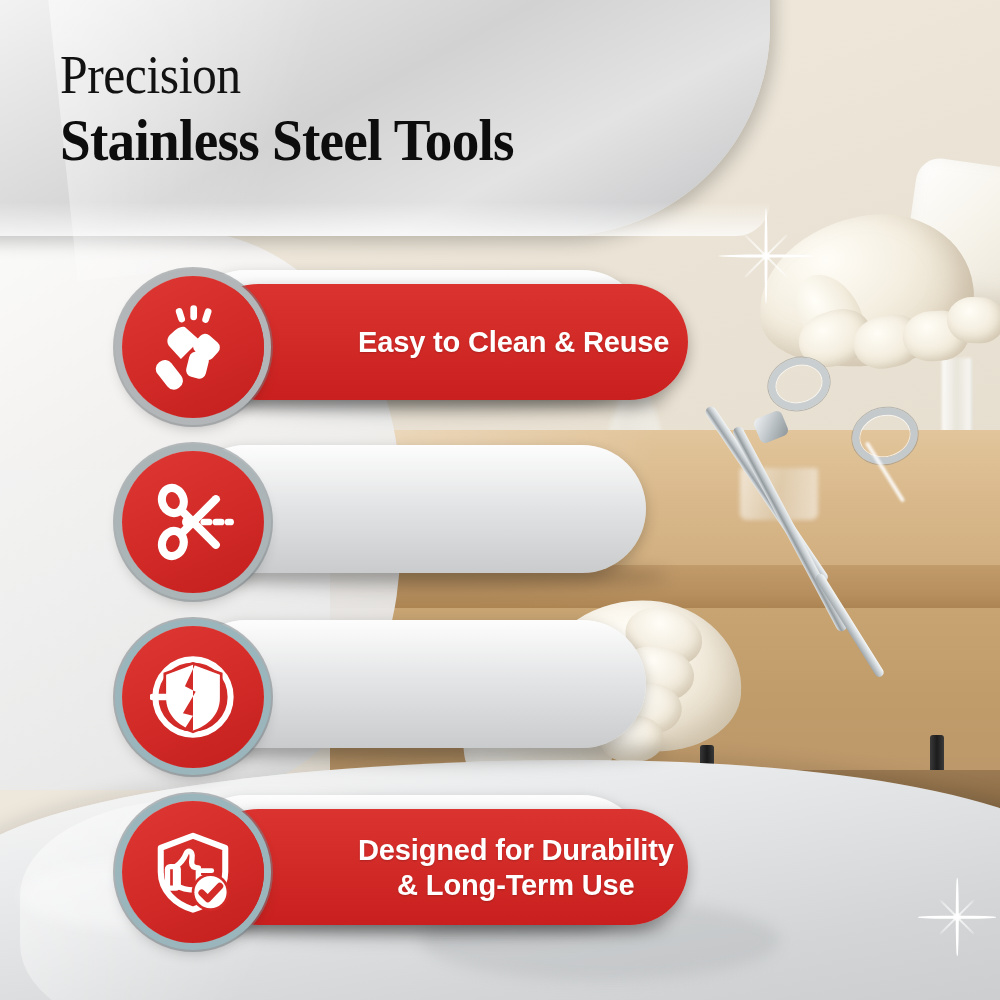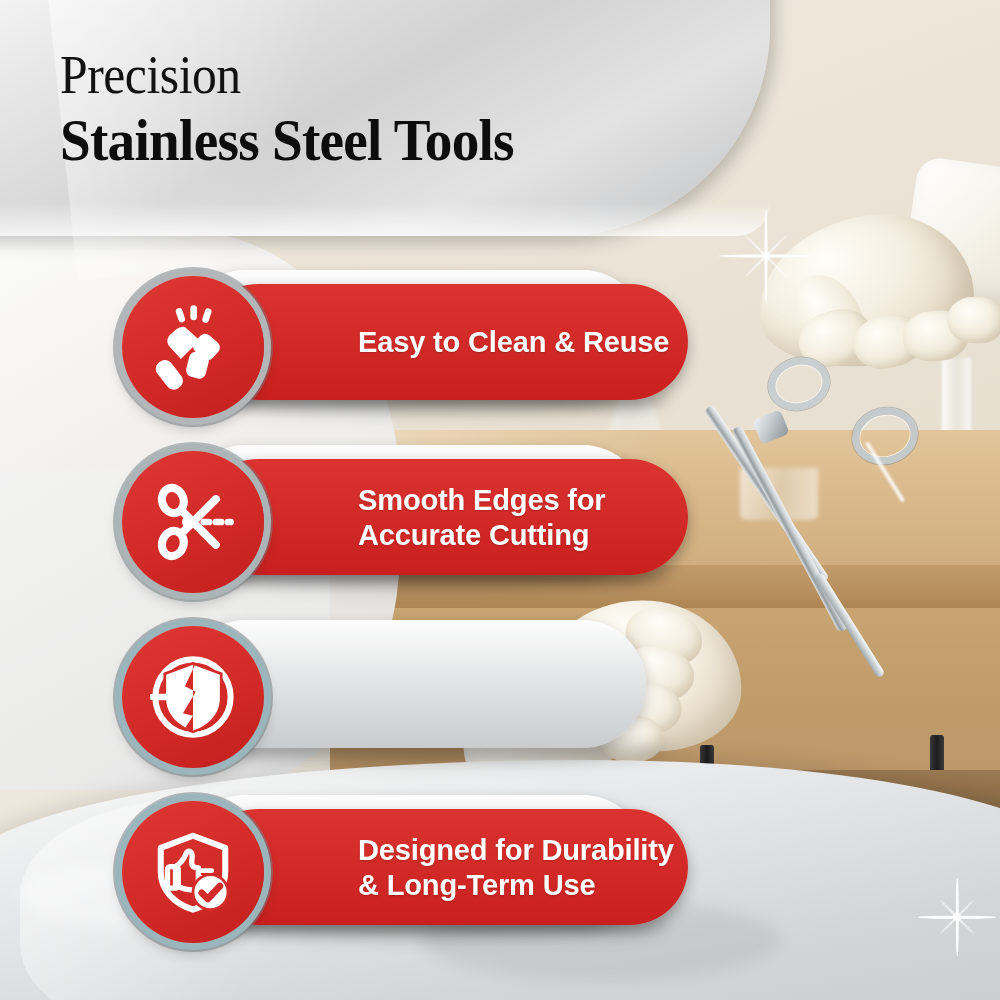--- a/index.html
+++ b/index.html
@@ -279,21 +279,21 @@
       background:rgba(255,255,255,.7); border-radius:50%; filter:blur(.7px); }
   .sp2 .d1 { transform:translate(-50%,-50%) rotate(45deg); }
   .sp2 .d2 { transform:translate(-50%,-50%) rotate(-45deg); }
 
   
   .features { position:absolute; left:16px; top:0; width:1000px; height:1000px;margin-left:48px; }
   .feature { position:absolute; left:58px; width:530px; height:150px; }
   .feature.f-0 { top:268px; }
   .feature.f-1 { top:443px; }
   .feature.f-2 { top:618px; }
-  .feature.f-3 { top:793px; }
+  .feature.f-3 { top:793px;text-align:center; }
 
   
   .pill-back {
     position:absolute; left:60px; top:2px; width:464px; height:128px;
     border-radius:64px;
     background:linear-gradient(180deg,#FDFDFD 0%,#E4E5E6 45%,#C9CBCC 100%);
     box-shadow:0 5px 14px rgba(0,0,0,.22);
   }
   
   .pill {
@@ -435,26 +435,20 @@
         <rect x="33" y="24" width="18" height="16" rx="5" transform="rotate(42 42 32)"></rect>
         <rect x="28" y="36" width="15" height="19" rx="5" transform="rotate(14 35 45)"></rect>
         <rect x="8" y="41" width="13" height="24" rx="6" transform="rotate(-38 14 53)"></rect>
       </svg>
     </div>
   </div>
 
   <div class="feature f-1">
     <div class="pill-shadow"></div>
     <div class="pill-back"></div>
-    <div class="pill">
-      <div class="pill-text">
-        <span class="ln">Smooth Edges for</span>
-        <span class="ln">Accurate Cutting</span>
-      </div>
-    </div>
     <div class="icon-circle">
       <svg viewBox="0 0 64 64" xmlns="http://www.w3.org/2000/svg" aria-hidden="true">
         <g fill="none" stroke="#fff" stroke-width="6" stroke-linecap="round">
           <ellipse cx="17" cy="16" rx="8" ry="9.5" transform="rotate(-18 17 16)"></ellipse>
           <ellipse cx="17" cy="48" rx="8" ry="9.5" transform="rotate(18 17 48)"></ellipse>
           <line x1="23" y1="23" x2="49" y2="49"></line>
           <line x1="23" y1="41" x2="49" y2="15"></line>
         </g>
         <circle cx="28" cy="32" r="4.2" fill="#fff"></circle>
         <g stroke="#fff" stroke-width="5" stroke-linecap="round">

